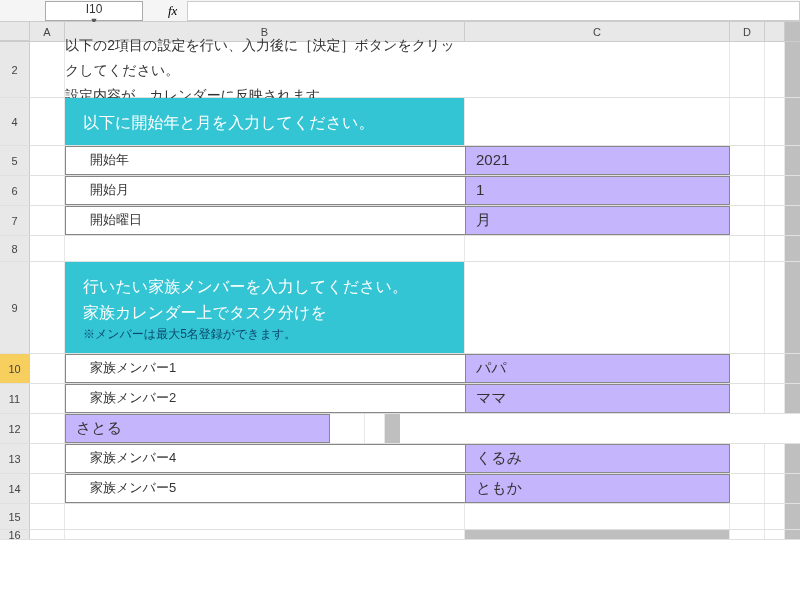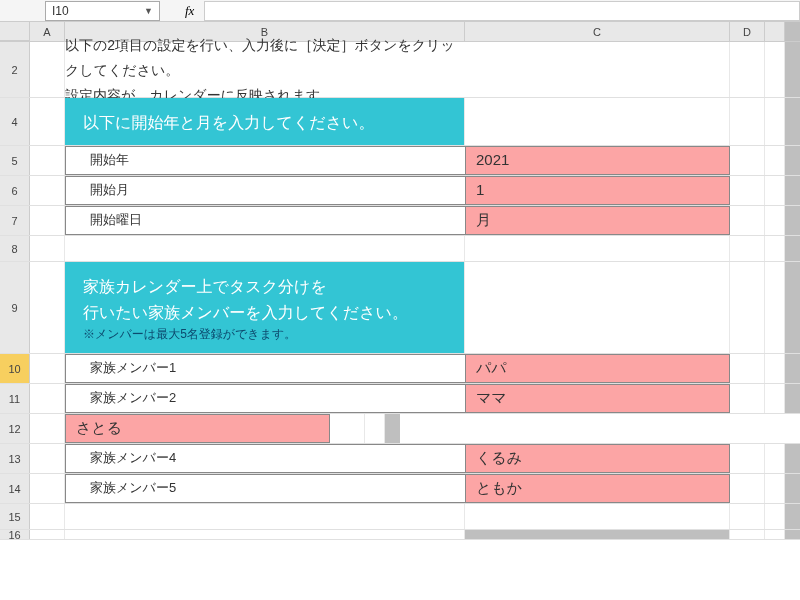--- a/index.html
+++ b/index.html
@@ -12,30 +12,31 @@
   }
   
   .formula-bar {
     display: flex;
     align-items: center;
     height: 22px;
     border-bottom: 1px solid #ccc;
     background: #f5f5f5;
   }
   .name-box {
-    width: 115px;
+    width: 98px;
     height: 20px;
     margin-left: 45px;
     background: #fff;
     border: 1px solid #aaa;
     display: flex;
     align-items: center;
     padding: 0 6px;
     font-size: 12px;
     justify-content: space-between;
+    flex-direction: column;
   }
   .name-box .dd { font-size: 9px; color: #555; }
   .fx {
     font-style: italic;
     font-family: serif;
     margin: 0 10px 0 25px;
     color: #000000;
   }
   .fx-input {
     flex: 1;
@@ -99,21 +100,21 @@
     font-size: 16px;
     padding: 12px 18px;
     line-height: 1.6;
   }
   .banner .note {
     color: #0c4a6e;
     font-size: 12px;
   }
   
   .tbl-label { padding:4px 10px 4px 24px; border:1px solid #888; border-right:none; background:#fff; }
-  .tbl-val   { padding:4px 10px; border:1px solid #888; border-left:1px solid #888; background:#fca5a5; font-size:15px; }
+  .tbl-val   { padding:4px 10px; border:1px solid #888; border-left:1px solid #888; background:#c4b5fd; font-size:15px; }
   .h26 { height: 26px; }
   .h30 { height: 30px; }
   .h48 { height: 48px; }
   .h56 { height: 56px; }
   .h92 { height: 92px; }
 </style>
 </head>
 <body>
 
 <div class="formula-bar">
@@ -200,22 +201,22 @@
     <div class="cell cellD"></div>
     <div class="cell cellE"></div>
     <div class="spacer-right"></div>
   </div>
 
   <div class="row h92">
     <div class="rowhdr">9</div>
     <div class="cell cellA"></div>
     <div class="cell cellB" style="padding:0;">
       <div class="banner" style="width:100%;height:100%;">
+        <div>行いたい家族メンバーを入力してください。</div>
         <div>家族カレンダー上でタスク分けを</div>
-        <div>行いたい家族メンバーを入力してください。</div>
         <div class="note">※メンバーは最大5名登録ができます。</div>
       </div>
     </div>
     <div class="cell cellC"></div>
     <div class="cell cellD"></div>
     <div class="cell cellE"></div>
     <div class="spacer-right"></div>
   </div>
 
   <div class="row h30">

